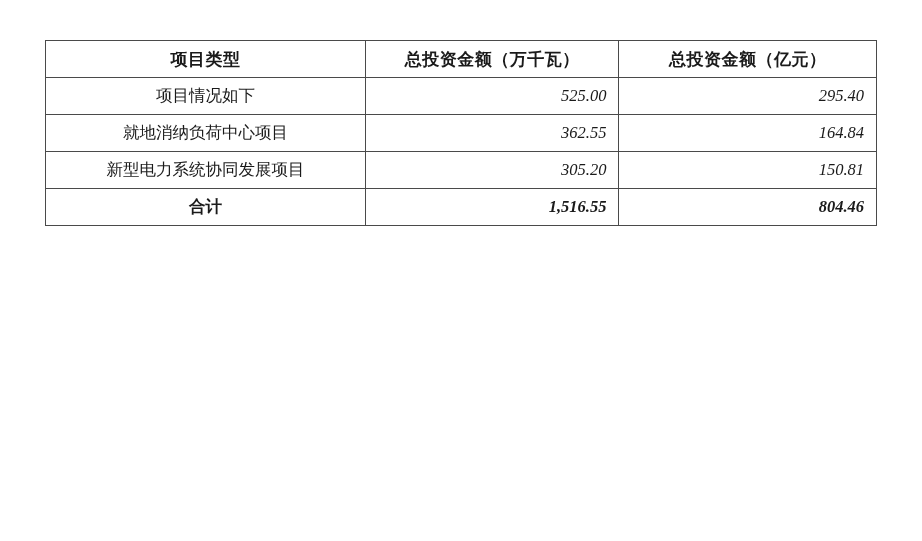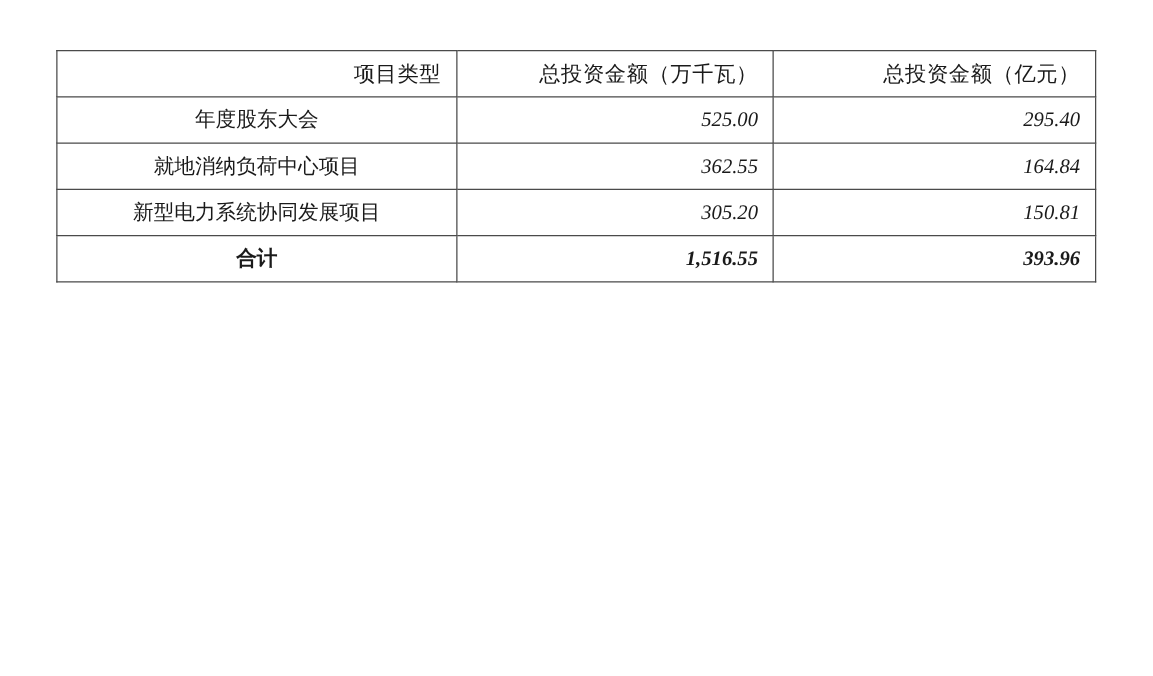--- a/index.html
+++ b/index.html
@@ -49,22 +49,22 @@
     margin-top: 6px;
   }
   table.fin-table th,
   table.fin-table td {
     border: 1px solid #4a4a4a;
     height: 37px;
     padding: 0 12px;
     box-sizing: border-box;
   }
   table.fin-table th {
-    text-align: right;
-    font-weight: normal;
+    text-align: center;
+    font-weight: bold;
     font-size: 17px;
     letter-spacing: 0.5px;
   }
   table.fin-table td.label {
     text-align: center;
     font-weight: normal;
   }
   table.fin-table td.num {
     text-align: right;
     font-variant-numeric: tabular-nums;
@@ -92,35 +92,35 @@
     </colgroup>
     <thead>
       <tr>
         <th>项目类型</th>
         <th>总投资金额（万千瓦）</th>
         <th>总投资金额（亿元）</th>
       </tr>
     </thead>
     <tbody>
       <tr>
-        <td class="label">年度股东大会</td>
+        <td class="label">项目情况如下</td>
         <td class="num">525.00</td>
         <td class="num">295.40</td>
       </tr>
       <tr>
         <td class="label">就地消纳负荷中心项目</td>
         <td class="num">362.55</td>
         <td class="num">164.84</td>
       </tr>
       <tr>
         <td class="label">新型电力系统协同发展项目</td>
         <td class="num">305.20</td>
         <td class="num">150.81</td>
       </tr>
       <tr class="total">
         <td class="label">合计</td>
         <td class="num">1,516.55</td>
-        <td class="num">393.96</td>
+        <td class="num">804.46</td>
       </tr>
     </tbody>
   </table>
 
 </div>
 
 </body></html>

